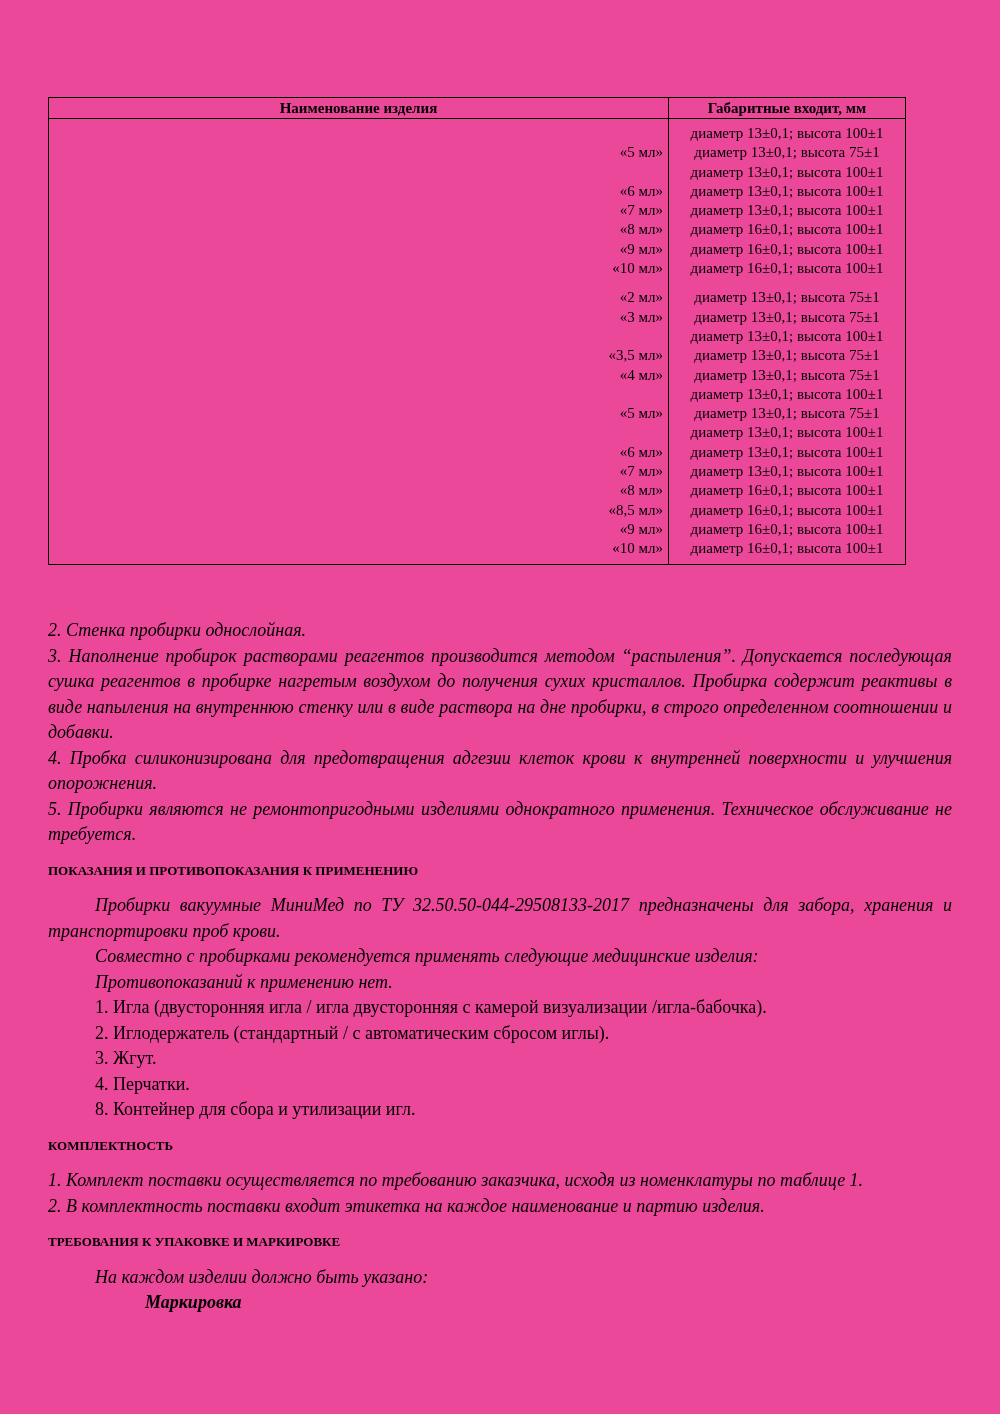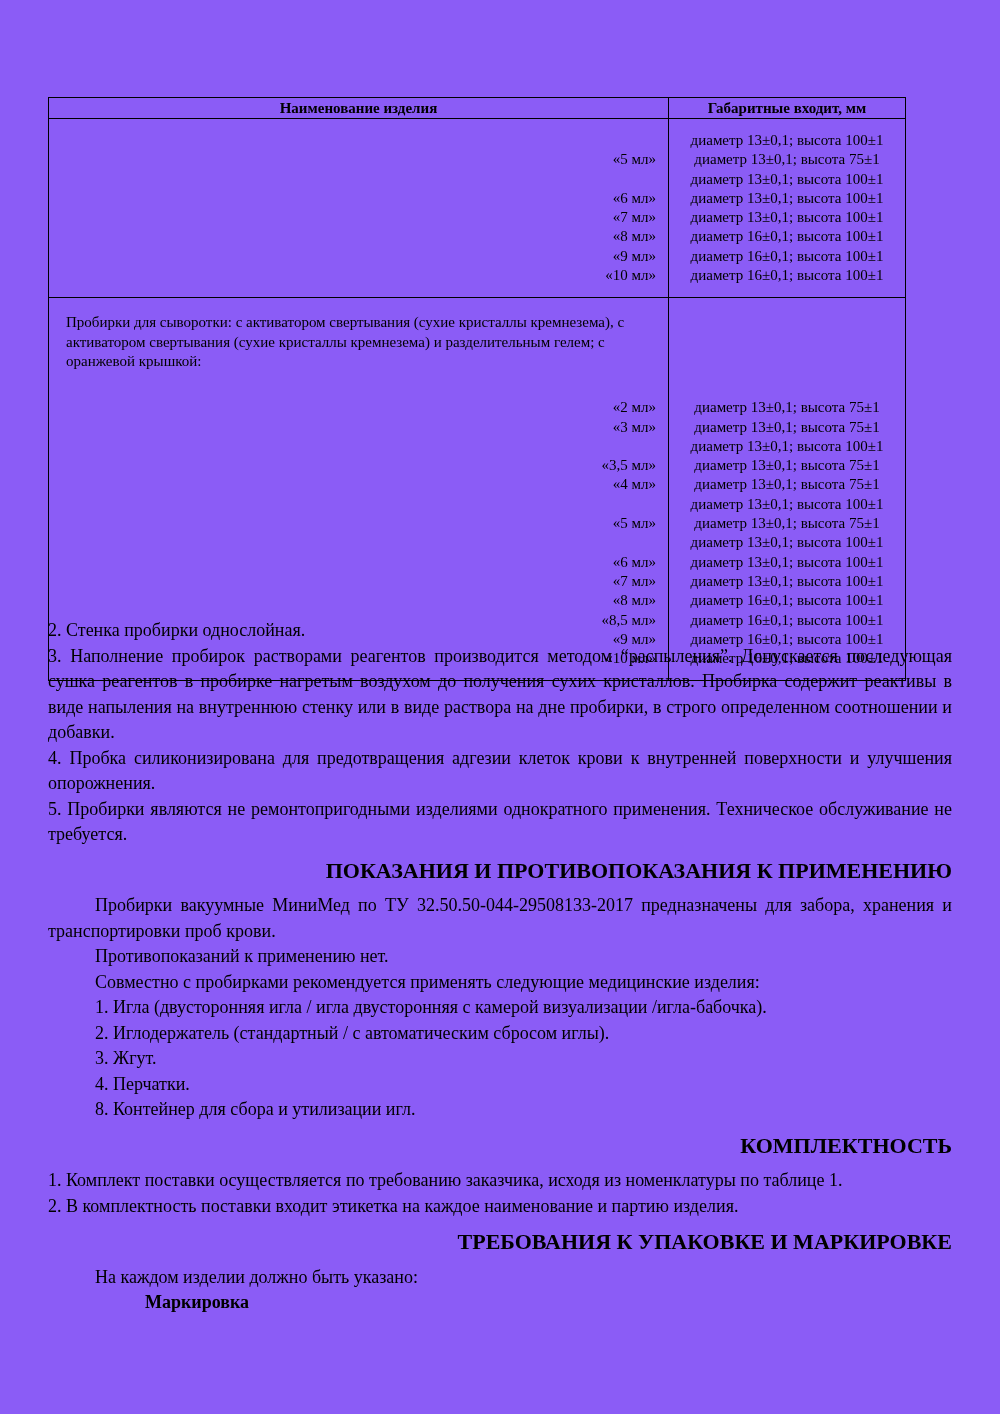--- a/index.html
+++ b/index.html
@@ -3,58 +3,58 @@
 <meta charset="utf-8">
 <style>
   * { margin: 0; padding: 0; box-sizing: border-box; }
   html, body { background: #ffffff; }
   body {
     width: 1000px; height: 1414px;
     position: relative;
     font-family: "Liberation Serif", "DejaVu Serif", serif;
     color: #000;
   }
-  .page { position: absolute; inset: 0; background: #8b5cf6; }
+  .page { position: absolute; inset: 0; background: #ec4899; }
 
   
   .doc-table {
     position: absolute; left: 48px; top: 97px; width: 857px;
     border-collapse: collapse; table-layout: fixed;
     border: 1px solid #000;
   }
   .doc-table col.c1 { width: 620px; }
   .doc-table col.c2 { width: 237px; }
   .doc-table th {
     border: 1px solid #000;
     font-size: 15px; font-weight: bold; text-align: center;
     height: 20px; line-height: 20px; vertical-align: middle;
   }
   .doc-table td {
     border-left: 1px solid #000; border-right: 1px solid #000;
-    vertical-align: top; padding: 12px;
+    vertical-align: top; padding: 5px;
   }
   tr.row-sep td { border-top: 1px solid #000; }
   .tline { height: 19.3px; line-height: 19.3px; font-size: 15px; white-space: nowrap; overflow: hidden; }
   .name-col .tline { padding-left: 5px; text-align: right; }
   .dim-col .tline { text-align: center; }
   .intro {
     font-size: 15px; line-height: 19.3px;
     padding: 3px 6px 3px 5px; text-align: left;
   }
 
   
   .content {
     position: absolute; left: 48px; top: 618px; width: 904px;
     font-size: 18px; line-height: 25.5px;
   }
-  .para { margin: 0; }
+  .para { margin: 0; font-style: italic; }
   .just { text-align: justify; }
   .ind { text-indent: 47px; }
   .heading {
-    font-size: 22px; font-weight: bold; text-align: right;
+    font-size: 13px; font-weight: bold; text-align: left;
     margin: 10px 0 10px 0; line-height: 25.5px;
   }
   .num-list { margin: 0; font-family: Liberation Serif, serif; }
   .num-item { padding-left: 47px; line-height: 25.5px; }
   .subheading { font-weight: bold; padding-left: 97px; }
 </style>
 </head>
 <body>
 
 <div class="page">
@@ -83,26 +83,20 @@
         <td class="dim-col">
             <div class="tline">диаметр 13±0,1; высота 100±1</div>
             <div class="tline">диаметр 13±0,1; высота 75±1</div>
             <div class="tline">диаметр 13±0,1; высота 100±1</div>
             <div class="tline">диаметр 13±0,1; высота 100±1</div>
             <div class="tline">диаметр 13±0,1; высота 100±1</div>
             <div class="tline">диаметр 16±0,1; высота 100±1</div>
             <div class="tline">диаметр 16±0,1; высота 100±1</div>
             <div class="tline">диаметр 16±0,1; высота 100±1</div>
           </td>
-      </tr>
-      <tr class="row-sep">
-        <td>
-          <div class="intro">Пробирки для сыворотки: с активатором свертывания (сухие кристаллы кремнезема), с активатором свертывания (сухие кристаллы кремнезема) и разделительным гелем; с оранжевой крышкой:</div>
-        </td>
-        <td></td>
       </tr>
       <tr>
         <td class="name-col">
             <div class="tline">«2 мл»</div>
             <div class="tline">«3 мл»</div>
             <div class="tline"></div>
             <div class="tline">«3,5 мл»</div>
             <div class="tline">«4 мл»</div>
             <div class="tline"></div>
             <div class="tline">«5 мл»</div>
@@ -136,22 +130,22 @@
 
   <div class="content">
 
     <p class="para">2. Стенка пробирки однослойная.</p>
     <p class="para just">3. Наполнение пробирок растворами реагентов производится методом “распыления”. Допускается последующая сушка реагентов в пробирке нагретым воздухом до получения сухих кристаллов. Пробирка содержит реактивы в виде напыления на внутреннюю стенку или в виде раствора на дне пробирки, в строго определенном соотношении и добавки.</p>
     <p class="para just">4. Пробка силиконизирована для предотвращения адгезии клеток крови к внутренней поверхности и улучшения опорожнения.</p>
     <p class="para just">5. Пробирки являются не ремонтопригодными изделиями однократного применения. Техническое обслуживание не требуется.</p>
 
     <h2 class="heading">ПОКАЗАНИЯ И ПРОТИВОПОКАЗАНИЯ К ПРИМЕНЕНИЮ</h2>
     <p class="para just ind">Пробирки вакуумные МиниМед по ТУ 32.50.50-044-29508133-2017 предназначены для забора, хранения и транспортировки проб крови.</p>
+    <p class="para ind">Совместно с пробирками рекомендуется применять следующие медицинские изделия:</p>
     <p class="para ind">Противопоказаний к применению нет.</p>
-    <p class="para ind">Совместно с пробирками рекомендуется применять следующие медицинские изделия:</p>
     <div class="num-list">
         <div class="num-item">1.  Игла (двусторонняя игла / игла двусторонняя с камерой визуализации /игла-бабочка).</div>
         <div class="num-item">2.  Иглодержатель (стандартный / с автоматическим сбросом иглы).</div>
         <div class="num-item">3.  Жгут.</div>
         <div class="num-item">4.  Перчатки.</div>
         <div class="num-item">8.  Контейнер для сбора и утилизации игл.</div>
       </div>
 
     <h2 class="heading">КОМПЛЕКТНОСТЬ</h2>
     <div>

